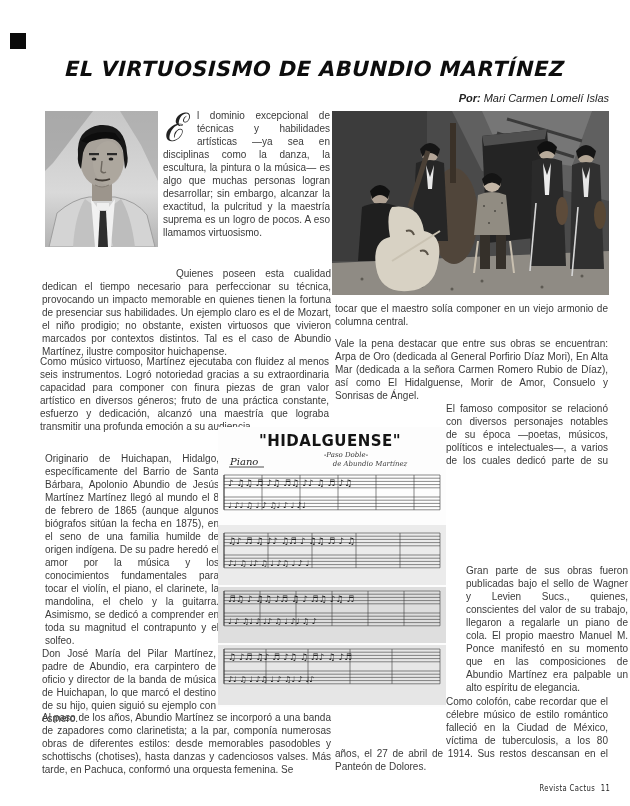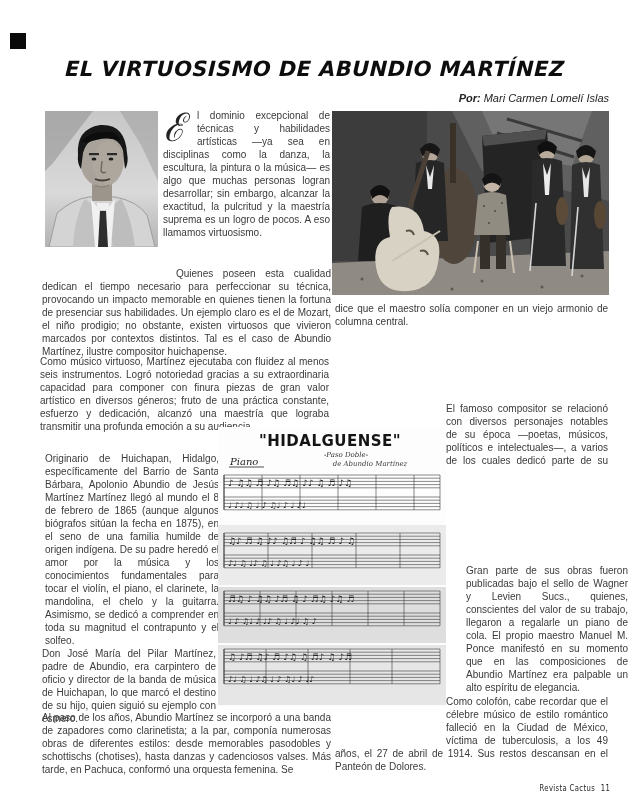--- a/index.html
+++ b/index.html
@@ -166,24 +166,25 @@
   </div>
 
   <p class="body intro"><span class="dropcap">ℰ</span><span>l dominio excepcional de técnicas y habilidades artísticas —ya sea en disciplinas como la danza, la escultura, la pintura o la música— es algo que muchas personas logran desarrollar; sin embargo, alcanzar la exactitud, la pulcritud y la maestría suprema es un logro de pocos. A eso llamamos virtuosismo.</span></p>
 
   <p class="body p2">Quienes poseen esta cualidad dedican el tiempo necesario para perfeccionar su técnica, provocando un impacto memorable en quienes tienen la fortuna de presenciar sus habilidades. Un ejemplo claro es el de Mozart, el niño prodigio; no obstante, existen virtuosos que vivieron marcados por contextos distintos. Tal es el caso de Abundio Martínez, ilustre compositor huichapense.</p>
   <p class="body p3">Como músico virtuoso, Martínez ejecutaba con fluidez al menos seis instrumentos. Logró notoriedad gracias a su extraordinaria capacidad para componer con finura piezas de gran valor artístico en diversos géneros; fruto de una práctica constante, esfuerzo y dedicación, alcanzó una maestría que lograba transmitir una profunda emoción a su audiencia.</p>
   <p class="body p4">Originario de Huichapan, Hidalgo, específicamente del Barrio de Santa Bárbara, Apolonio Abundio de Jesús Martínez Martínez llegó al mundo el 8 de febrero de 1865 (aunque algunos biógrafos sitúan la fecha en 1875), en el seno de una familia humilde de origen indígena. De su padre heredó el amor por la música y los conocimientos fundamentales para tocar el violín, el piano, el clarinete, la mandolina, el chelo y la guitarra. Asimismo, se dedicó a comprender en toda su magnitud el contrapunto y el solfeo.</p>
   <p class="body p5">Don José María del Pilar Martínez, padre de Abundio, era carpintero de oficio y director de la banda de música de Huichapan, lo que marcó el destino de su hijo, quien siguió su ejemplo con esmero.</p>
   <p class="body p6">Al paso de los años, Abundio Martínez se incorporó a una banda de zapadores como clarinetista; a la par, componía numerosas obras de diferentes estilos: desde memorables pasodobles y schottischs (chotises), hasta danzas y cadenciosos valses. Más tarde, en Pachuca, conformó una orquesta femenina. Se</p>
 
-  <p class="body r1">dice que el maestro solía componer en un viejo armonio de columna central.</p>
+  <p class="body r1">tocar que el maestro solía componer en un viejo armonio de columna central.</p>
+  <p class="body r2">Vale la pena destacar que entre sus obras se encuentran: Arpa de Oro (dedicada al General Porfirio Díaz Mori), En Alta Mar (dedicada a la señora Carmen Romero Rubio de Díaz), así como El Hidalguense, Morir de Amor, Consuelo y Sonrisas de Ángel.</p>
   <p class="body r3"><span class="wrap-spacer-below"></span><span>El famoso compositor se relacionó con diversos personajes notables de su época —poetas, músicos, políticos e intelectuales—, a varios de los cuales dedicó parte de su producción musical.</span></p>
   <p class="body r5">Gran parte de sus obras fueron publicadas bajo el sello de Wagner y Levien Sucs., quienes, conscientes del valor de su trabajo, llegaron a regalarle un piano de cola. El propio maestro Manuel M. Ponce manifestó en su momento que en las composiciones de Abundio Martínez era palpable un alto espíritu de elegancia.</p>
-  <p class="body r6"><span class="wrap-spacer-top"></span><span>Como colofón, cabe recordar que el célebre músico de estilo romántico falleció en la Ciudad de México, víctima de tuberculosis, a los 49 años, el 27 de abril de 1914. Sus restos descansan en el Panteón de Dolores.</span></p>
+  <p class="body r6"><span class="wrap-spacer-top"></span><span>Como colofón, cabe recordar que el célebre músico de estilo romántico falleció en la Ciudad de México, víctima de tuberculosis, a los 80 años, el 27 de abril de 1914. Sus restos descansan en el Panteón de Dolores.</span></p>
 
   <div class="sheet">
     <svg width="228" height="280" viewBox="0 0 228 280">
       <rect width="228" height="280" fill="#fdfdfd"></rect>
 
       <rect x="0" y="98" width="228" height="60" fill="#000" opacity="0.07"></rect>
       <rect x="0" y="160" width="228" height="56" fill="#000" opacity="0.12"></rect>
       <rect x="0" y="218" width="228" height="60" fill="#000" opacity="0.09"></rect>
       <text x="112" y="19" text-anchor="middle" font-family="DejaVu Sans, sans-serif" font-size="15" font-weight="bold" letter-spacing="0.5" fill="#141414">"HIDALGUENSE"</text>
       <text x="128" y="30" text-anchor="middle" font-family="DejaVu Serif, serif" font-style="italic" font-size="7" fill="#333">-Paso Doble-</text>

